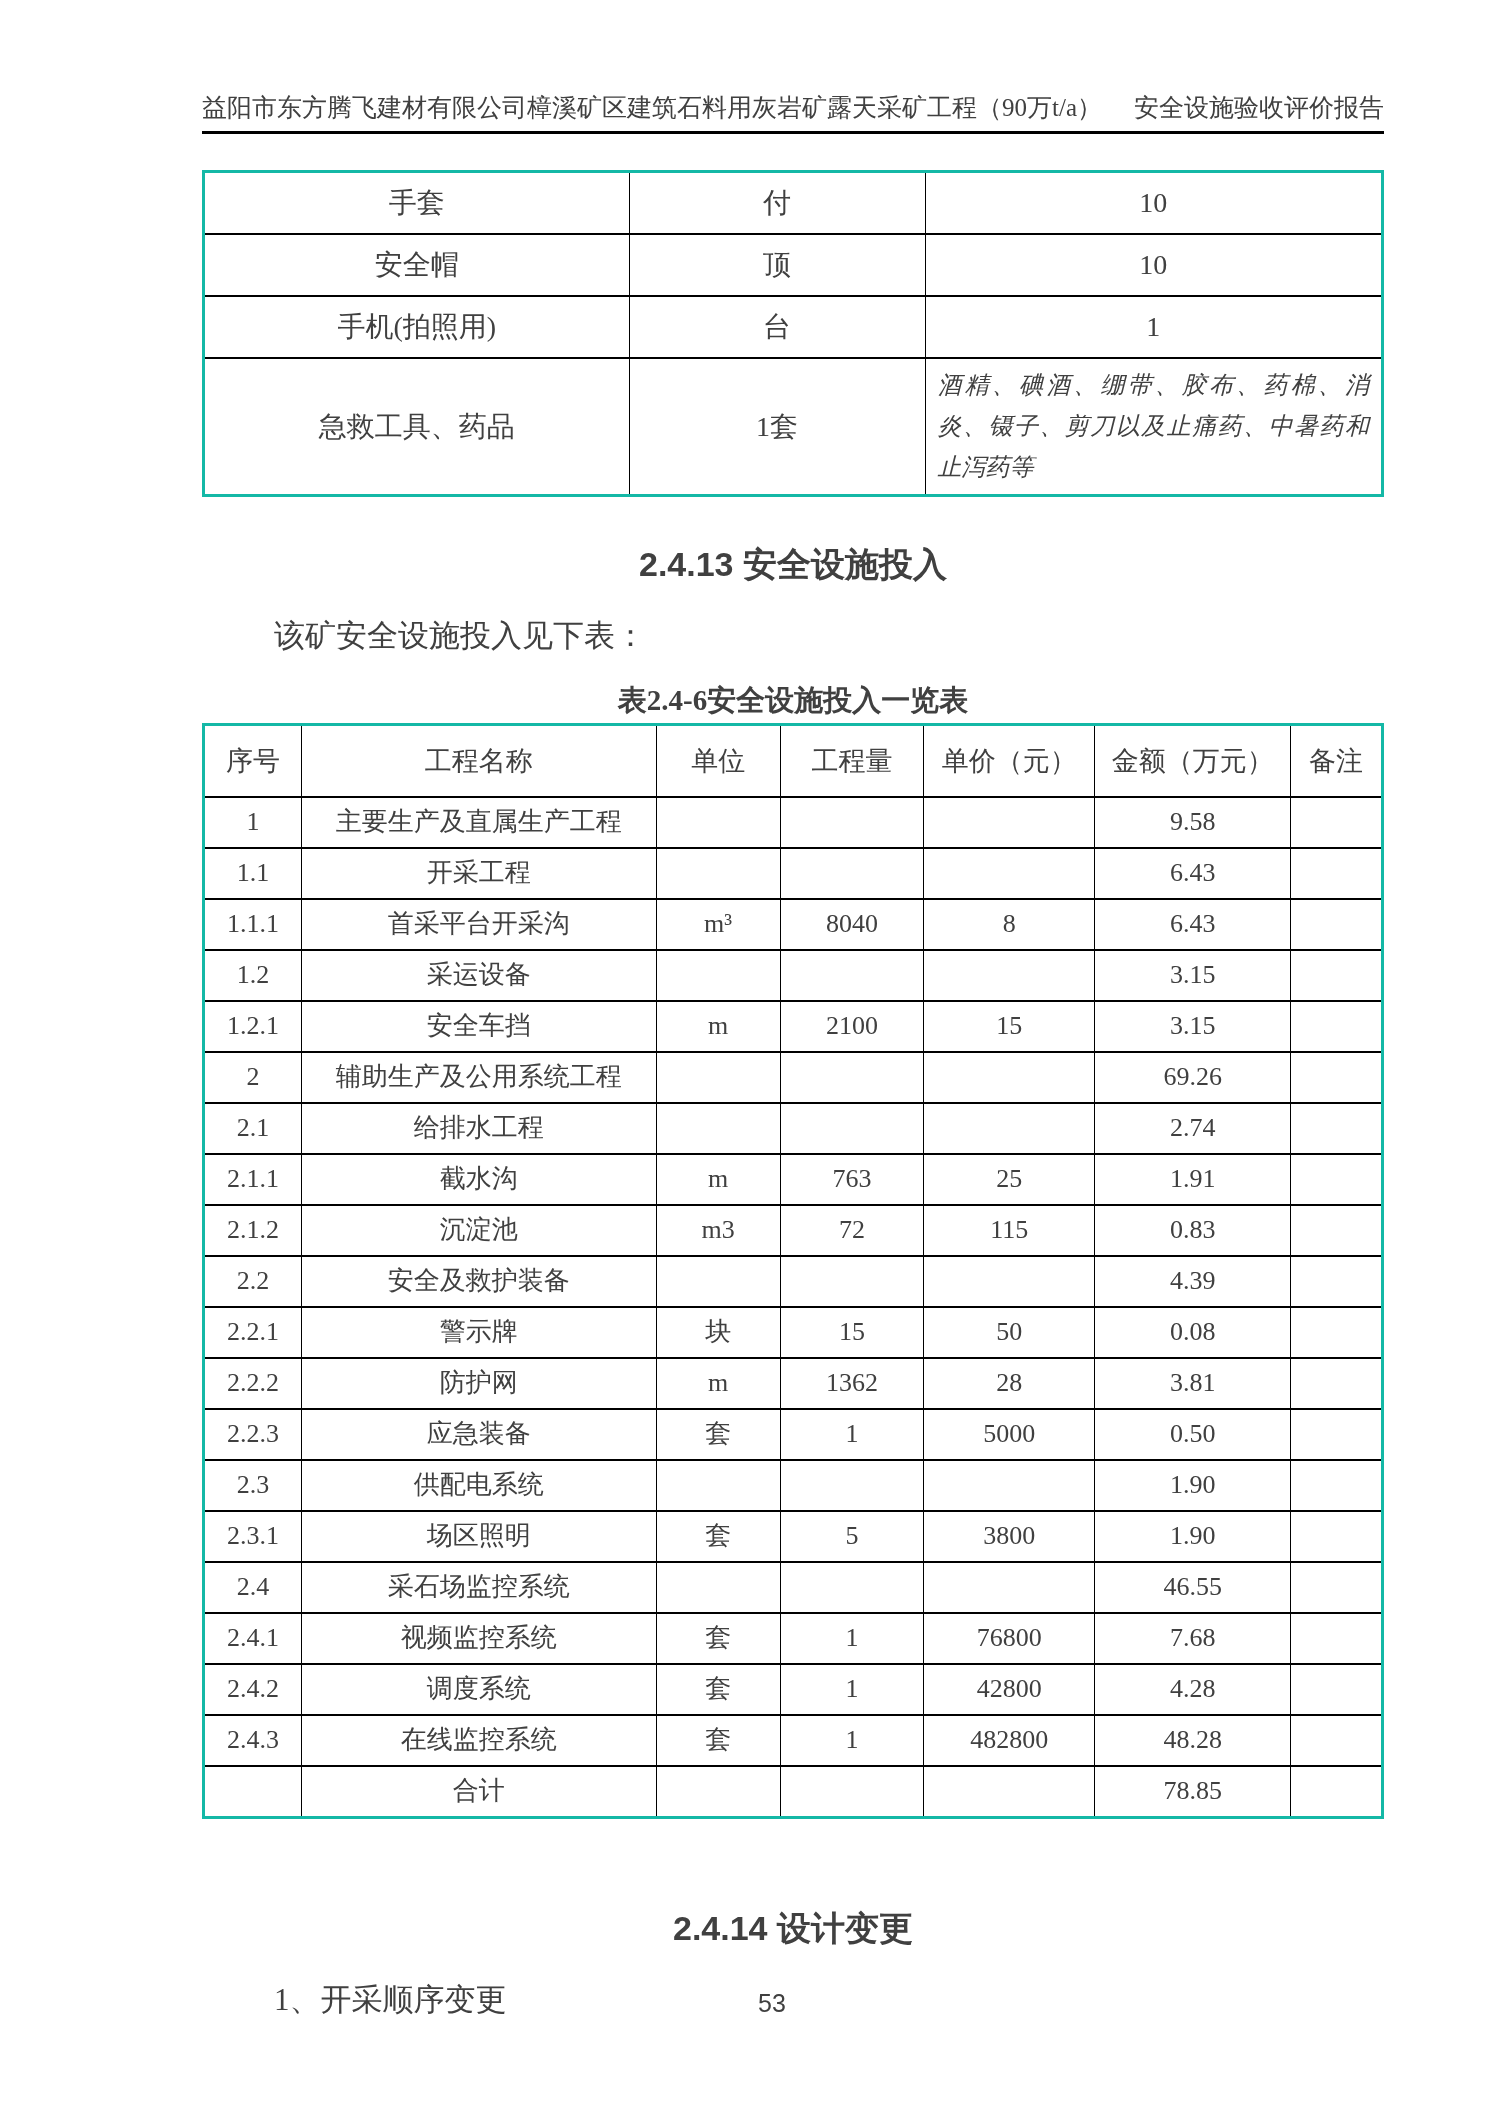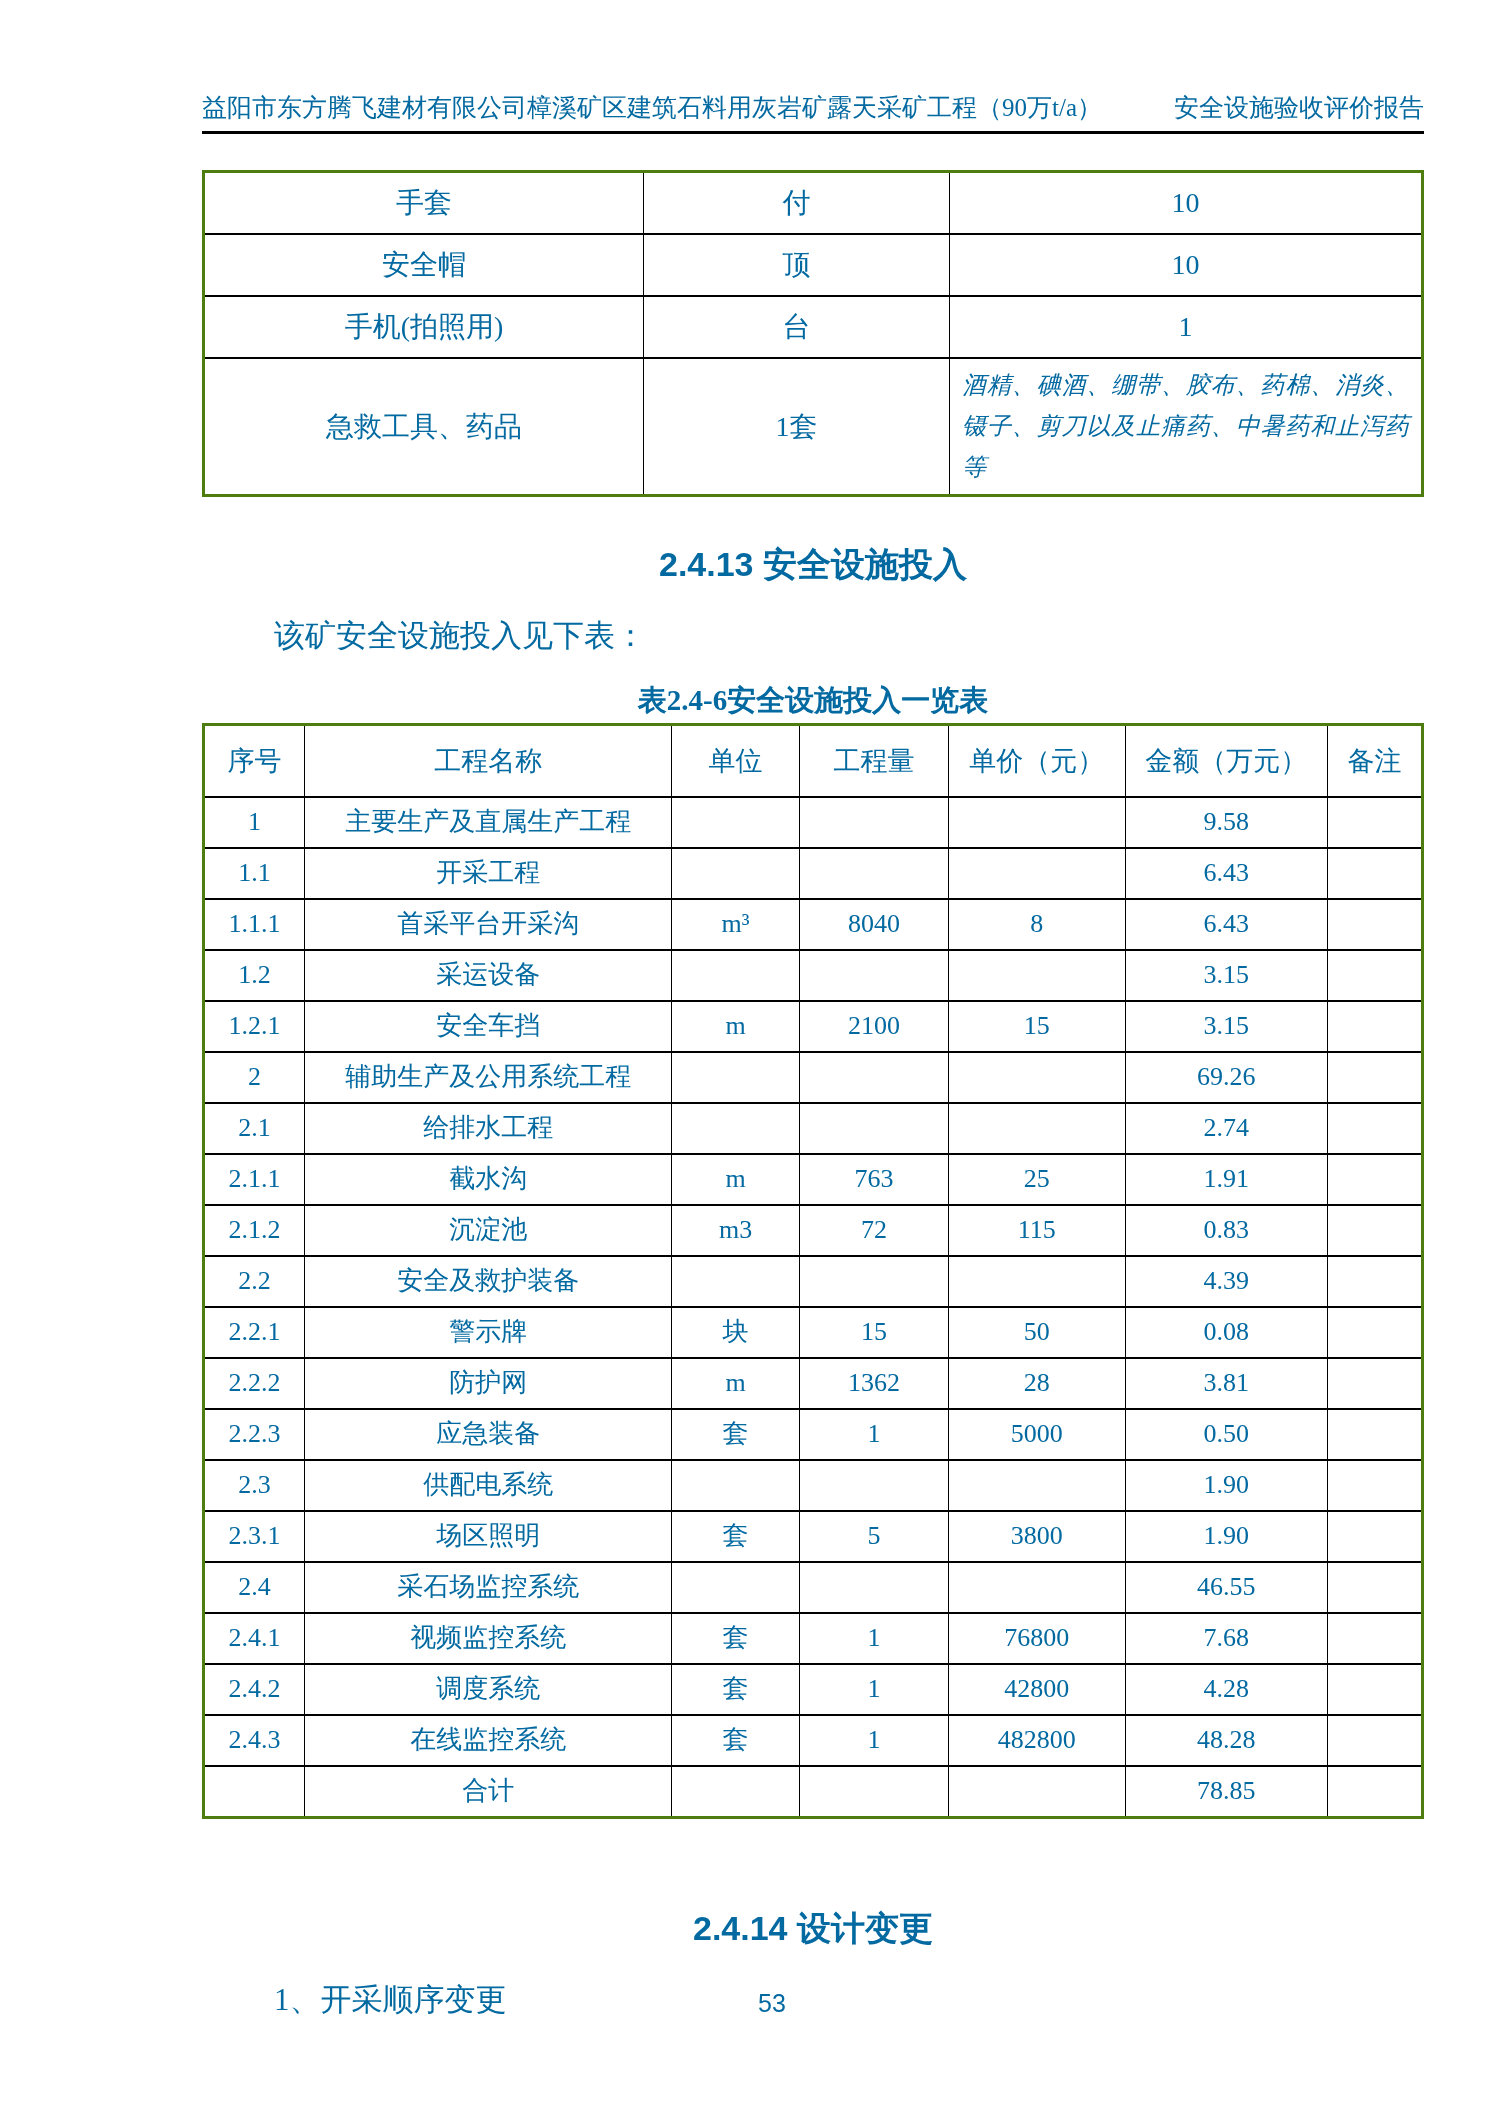--- a/index.html
+++ b/index.html
@@ -6,22 +6,22 @@
     margin: 0;
     padding: 0;
     background: #ffffff;
   }
   .page {
     position: relative;
     width: 1488px;
     height: 2104px;
     box-sizing: border-box;
     background: #ffffff;
-    color: #0369a1;
-    padding: 0 64px 0 202px;
+    color: #404040;
+    padding: 0 104px 0 202px;
     font-family: "Liberation Serif", "DejaVu Serif", serif;
     overflow: hidden;
   }
   
   .doc-header {
     display: flex;
     justify-content: space-between;
     align-items: flex-end;
     padding-top: 92px;
     font-size: 25px;
@@ -31,21 +31,21 @@
   .header-rule {
     border-top: 3px solid #000;
     margin-top: 7px;
     height: 0;
   }
   
   table {
     width: 100%;
     border-collapse: collapse;
     table-layout: fixed;
-    border: 3px solid #4d7c0f;
+    border: 3px solid #14b8a6;
   }
   td, th {
     border: 1px solid #000;
     border-top-width: 2px;
     border-bottom-width: 2px;
     text-align: center;
     vertical-align: middle;
     padding: 2px 8px;
     overflow: hidden;
   }

